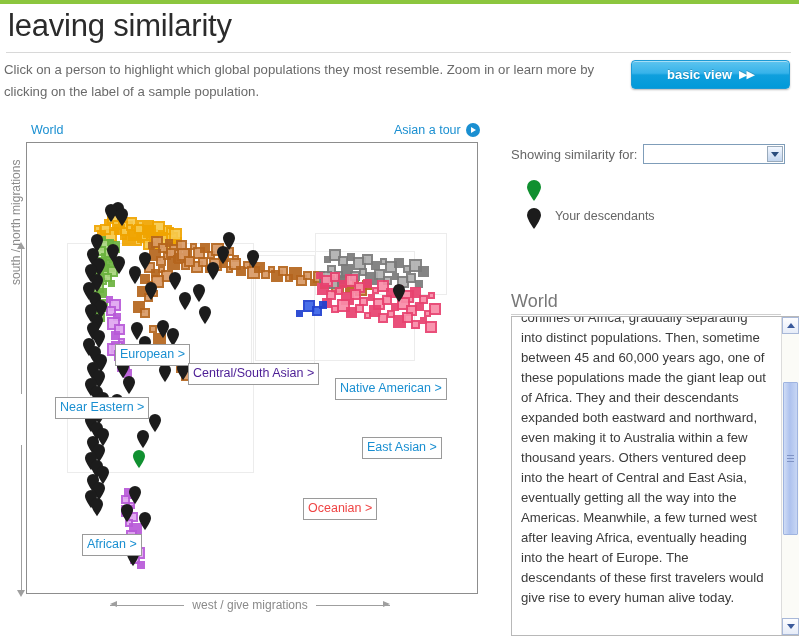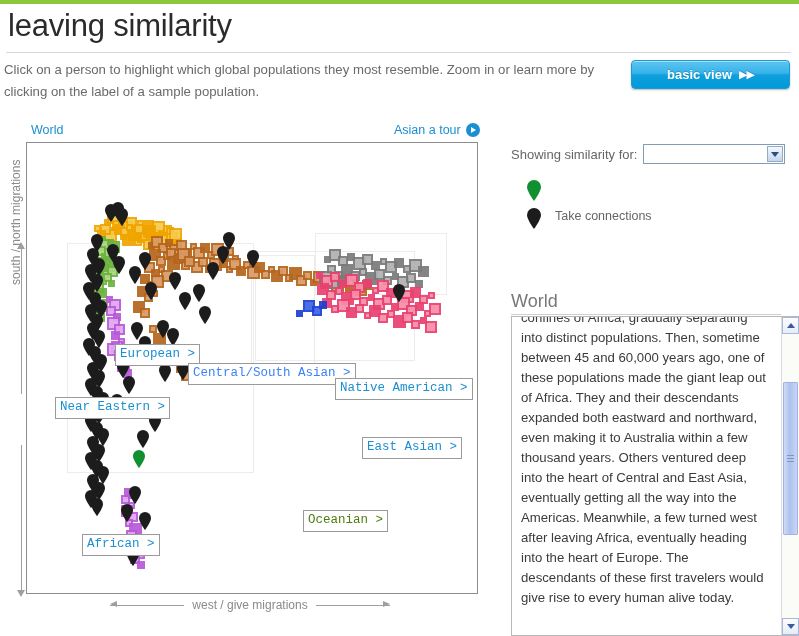--- a/index.html
+++ b/index.html
@@ -45,21 +45,21 @@
     width:14px;height:14px;border-radius:50%;background:#1a8fd1;
     display:inline-flex;align-items:center;justify-content:center;
   }
   .tour-play:after{
     content:"";border-left:5px solid #fff;border-top:3.5px solid transparent;
     border-bottom:3.5px solid transparent;margin-left:2px;
   }
 
   .plot-frame{
     position:absolute;left:26px;top:142px;width:450px;height:450px;
-    border:1px solid #8d8d8d;background:#fff;overflow:hidden;font-family:Liberation Mono, monospace;
+    border:1px solid #8d8d8d;background:#fff;overflow:hidden;
   }
   .plot-inner{position:absolute;left:0;top:0;width:450px;height:450px;}
 
   .cluster-box{position:absolute;border:1px solid #ececec;pointer-events:none;}
   
   .sq{position:absolute;box-sizing:border-box;border-width:2px;border-style:solid;}
 
   
   .pin{position:absolute;}
   .pin svg{display:block;}
@@ -764,25 +764,25 @@
           <svg width="14" height="19" viewBox="0 0 16 22">
             <path d="M8 21 C8 21 15 11.5 15 7 A7 7 0 1 0 1 7 C1 11.5 8 21 8 21 Z" fill="#1c1c1c"></path>
           </svg>
         </div>
         <div class="pin" style="left: 105px; top: 307px;">
           <svg width="14" height="19" viewBox="0 0 16 22">
             <path d="M8 21 C8 21 15 11.5 15 7 A7 7 0 1 0 1 7 C1 11.5 8 21 8 21 Z" fill="#109030"></path>
           </svg>
         </div>
         <div class="poplabel" style="left: 88px; top: 201px; color: rgb(26, 143, 209);">European &gt;</div>
-        <div class="poplabel" style="left: 161px; top: 220px; color: #3b82f6;">Central/South Asian &gt;</div>
+        <div class="poplabel" style="left: 161px; top: 220px; color: #4c1d95;">Central/South Asian &gt;</div>
         <div class="poplabel" style="left: 308px; top: 235px; color: rgb(26, 143, 209);">Native American &gt;</div>
         <div class="poplabel" style="left: 28px; top: 254px; color: rgb(26, 143, 209);">Near Eastern &gt;</div>
         <div class="poplabel" style="left: 335px; top: 294px; color: rgb(26, 143, 209);">East Asian &gt;</div>
-        <div class="poplabel" style="left: 276px; top: 367px; color: #4d7c0f;">Oceanian &gt;</div>
+        <div class="poplabel" style="left: 276px; top: 355px; color: #ef4444;">Oceanian &gt;</div>
         <div class="poplabel" style="left: 55px; top: 391px; color: rgb(26, 143, 209);">African &gt;</div>
       </div>
   </div>
 
   <div class="axis-y-arrow">
     <div class="hd"></div>
       <div class="ln"></div>
   </div>
   <div class="axis-y-arrow2">
     <div class="ln"></div>
@@ -814,21 +814,21 @@
       </div>
       <div class="leg-txt"></div>
     </div>
 
     <div class="leg-row">
       <div class="leg-ico">
         <svg width="16" height="22" viewBox="0 0 16 22" aria-hidden="true">
           <path d="M8 21 C8 21 15 11.5 15 7 A7 7 0 1 0 1 7 C1 11.5 8 21 8 21 Z" fill="#1c1c1c"></path>
         </svg>
       </div>
-      <div class="leg-txt">Take connections</div>
+      <div class="leg-txt">Your descendants</div>
     </div>
 
 
   </div>
 
   <div class="world-head">World</div>
   <div class="world-rule"></div>
 
   <div class="textpanel">
     <div class="textbody">confines of Africa, gradually separating into distinct populations. Then, sometime between 45 and 60,000 years ago, one of these populations made the giant leap out of Africa. They and their descendants expanded both eastward and northward, even making it to Australia within a few thousand years. Others ventured deep into the heart of Central and East Asia, eventually getting all the way into the Americas. Meanwhile, a few turned west after leaving Africa, eventually heading into the heart of Europe. The descendants of these first travelers would give rise to every human alive today.</div>

